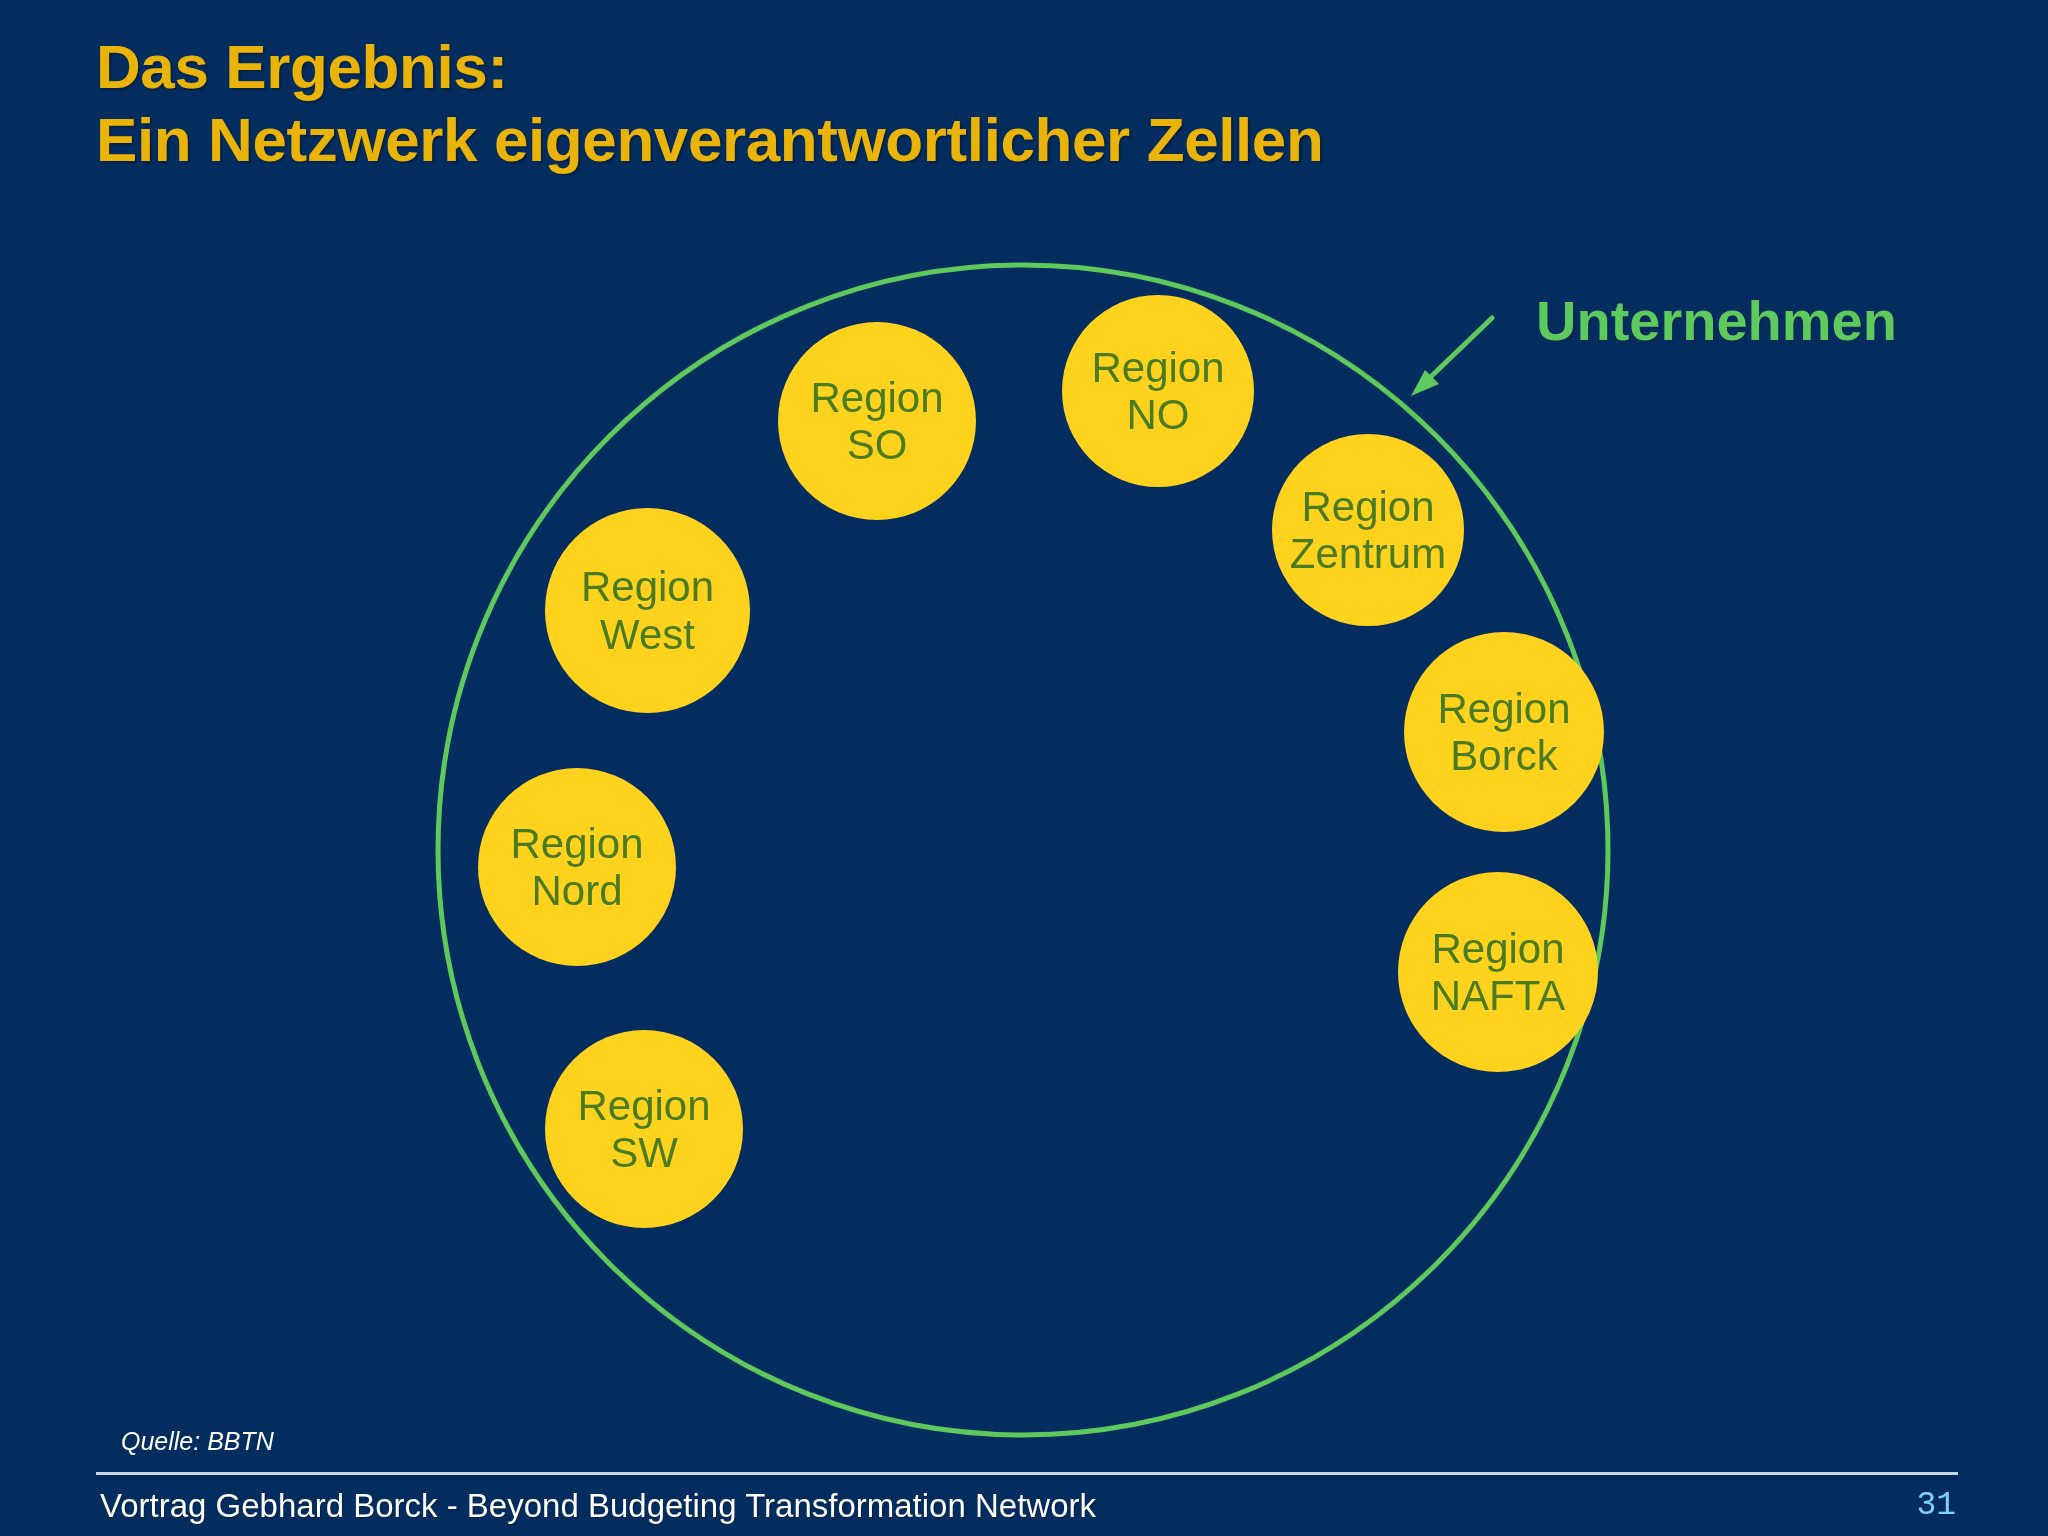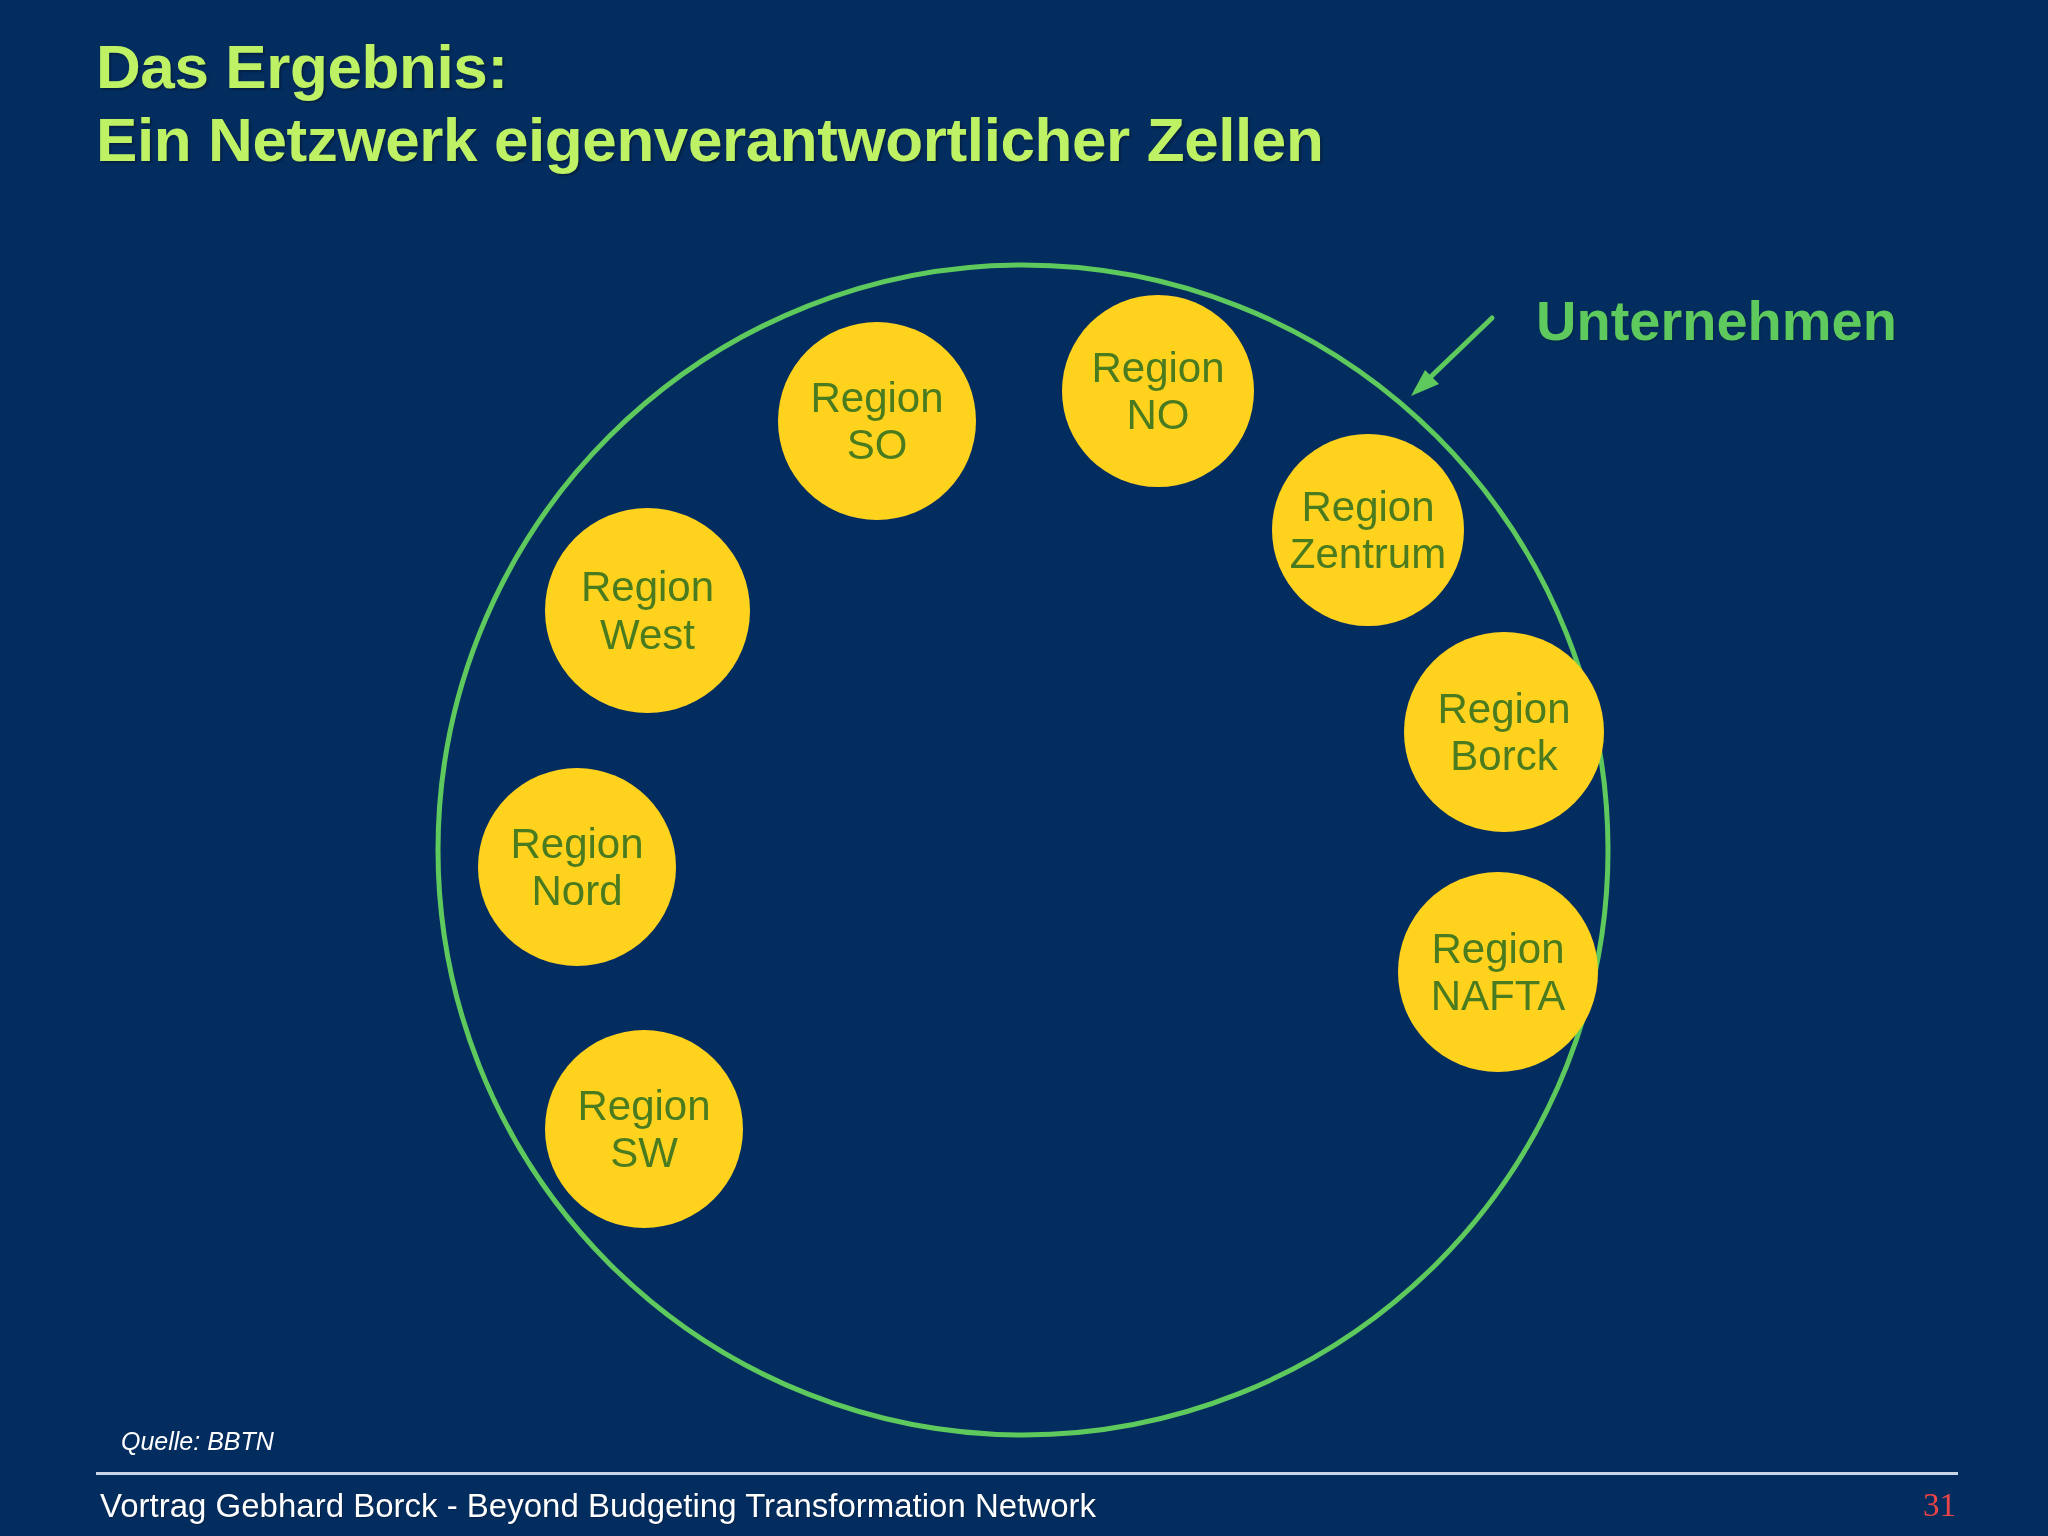--- a/index.html
+++ b/index.html
@@ -20,21 +20,21 @@
   }
 
   
   #title-block {
     position: absolute;
     left: 96px;
     top: 30px;
     width: 1700px;
   }
   .title-line {
-    color: #bef264;
+    color: #eab308;
     font-family: "Liberation Sans", sans-serif;
     font-weight: bold;
     font-size: 62px;
     line-height: 1.18;
     letter-spacing: -0.4px;
     white-space: nowrap;
     text-shadow: 2px 2px 2px rgba(0,0,0,0.28);
   }
 
   
@@ -118,22 +118,22 @@
     color: #ffffff;
     font-family: Liberation Sans, sans-serif;
     font-size: 33px;
     white-space: nowrap;
     text-shadow: 1px 1px 1px rgba(0,0,0,0.25);
   }
   #page-number {
     position: absolute;
     right: 92px;
     top: 1487px;
-    color: #ef4444;
-    font-family: Liberation Serif, serif;
+    color: #7dd3fc;
+    font-family: Liberation Mono, monospace;
     font-size: 33px;
     white-space: nowrap;
   }
 </style>
 </head>
 <body>
 
 <div id="slide">
 
   <div id="title-block">

